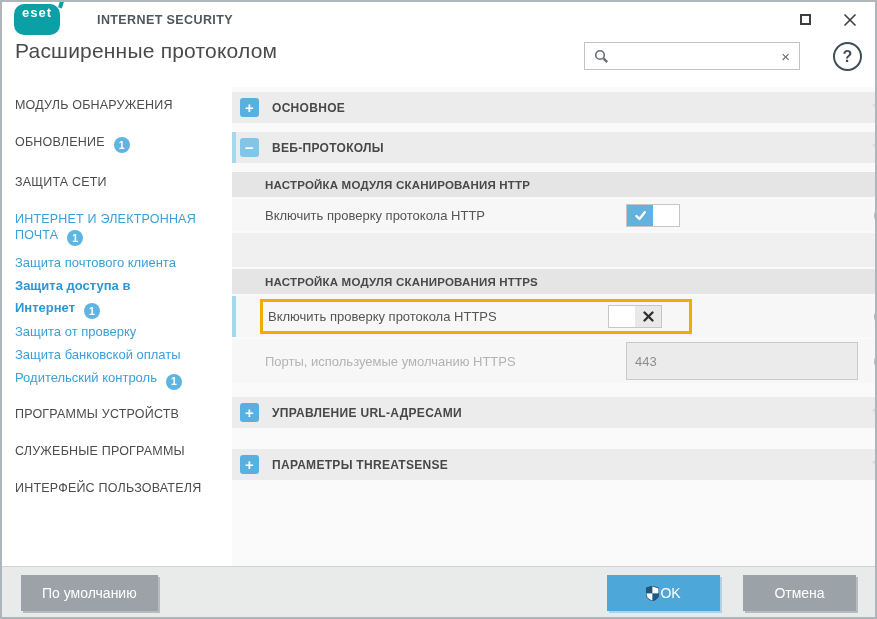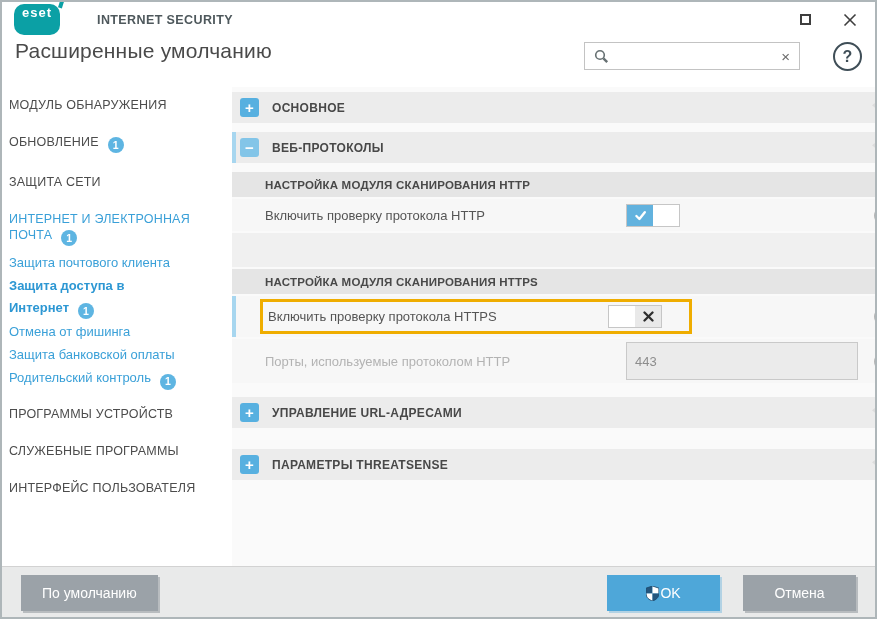--- a/index.html
+++ b/index.html
@@ -34,21 +34,21 @@
   .clear-x { color:#6a6a6a; font-size:15px; line-height:1; cursor:default; }
   .help-btn {
     position:absolute; top:7px; right:13px; width:29px; height:29px; border:2px solid #3f4e57;
     border-radius:50%; display:flex; align-items:center; justify-content:center;
     font-size:16px; font-weight:700; color:#3f4e57; background:#fff;
   }
 
   
   .body { display:flex; height:479px; background:#fff; }
 
-  .sidebar { width:230px; padding:10px 8px 0 7px; font-size:12.5px; color:#4c4c4c; flex:none; }
+  .sidebar { width:230px; padding:10px 8px 0 13px; font-size:12.5px; color:#4c4c4c; flex:none; }
   .nav-caps { line-height:16px; margin-bottom:21px; letter-spacing:0.2px; cursor:pointer; }
   .nav-caps.blue { color:#3aa0d8; max-width:200px; }
   .sub-list { margin:3px 0 16px 0; }
   .sub-item { font-size:13px; line-height:21px; color:#3aa0d8; margin-bottom:2px; cursor:pointer; }
   .sub-item.active { font-weight:700; color:#2d97d3; max-width:162px; line-height:22px; }
   .badge {
     display:inline-flex; width:16px; height:16px; border-radius:50%; background:#5eb5e2;
     color:#fff; font-size:10.5px; font-weight:700; align-items:center; justify-content:center;
     margin-left:9px; vertical-align:-3px;
   }
@@ -112,21 +112,21 @@
       <span class="close-icon">
         <svg width="14" height="14" viewBox="0 0 14 14">
             <line x1="1.5" y1="1.5" x2="12.5" y2="12.5" stroke="#3e3e3e" stroke-width="1.6"></line>
             <line x1="12.5" y1="1.5" x2="1.5" y2="12.5" stroke="#3e3e3e" stroke-width="1.6"></line>
           </svg>
       </span>
     </div>
   </div>
 
   <div class="header">
-    <div class="page-title">Расширенные умолчанию</div>
+    <div class="page-title">Расширенные протоколом</div>
     <div class="search-box">
       <span style="display:flex;">
         <svg width="15" height="15" viewBox="0 0 15 15">
             <circle cx="6" cy="6" r="4.3" fill="none" stroke="#667072" stroke-width="1.6"></circle>
             <line x1="9.4" y1="9.4" x2="13.2" y2="13.2" stroke="#667072" stroke-width="2.4"></line>
           </svg>
       </span>
       <input class="search-input" value="" style="">
       <span class="clear-x">×</span>
     </div>
@@ -137,21 +137,21 @@
 
     <div class="sidebar">
       <div class="nav-caps"><span>МОДУЛЬ ОБНАРУЖЕНИЯ</span></div>
       <div class="nav-caps"><span>ОБНОВЛЕНИЕ</span><span class="badge">1</span></div>
       <div class="nav-caps"><span>ЗАЩИТА СЕТИ</span></div>
       <div class="nav-caps blue" style="margin-bottom:6px;"><span>ИНТЕРНЕТ И ЭЛЕКТРОННАЯ ПОЧТА</span><span class="badge">1</span></div>
 
       <div class="sub-list">
         <div class="sub-item"><span>Защита почтового клиента</span></div>
         <div class="sub-item active"><span>Защита доступа в Интернет</span><span class="badge">1</span></div>
-        <div class="sub-item"><span>Отмена от фишинга</span></div>
+        <div class="sub-item"><span>Защита от проверку</span></div>
         <div class="sub-item"><span>Защита банковской оплаты</span></div>
         <div class="sub-item"><span>Родительский контроль</span><span class="badge">1</span></div>
       </div>
 
       <div class="nav-caps"><span>ПРОГРАММЫ УСТРОЙСТВ</span></div>
       <div class="nav-caps"><span>СЛУЖЕБНЫЕ ПРОГРАММЫ</span></div>
       <div class="nav-caps"><span>ИНТЕРФЕЙС ПОЛЬЗОВАТЕЛЯ</span></div>
     </div>
 
     <div class="content">
@@ -221,21 +221,21 @@
         <span class="info-btn">
           <svg width="17" height="17" viewBox="0 0 17 17">
               <circle cx="8.5" cy="8.5" r="8.5" fill="#b4b4b4"></circle>
               <circle cx="8.5" cy="4.6" r="1.4" fill="#fff"></circle>
               <rect x="7.2" y="7" width="2.6" height="6" fill="#fff"></rect>
             </svg>
         </span>
       </div>
 
       <div class="ctl-row">
-        <span class="ctl-label disabled">Порты, используемые протоколом HTTP</span>
+        <span class="ctl-label disabled">Порты, используемые умолчанию HTTPS</span>
         <input class="ports-input" readonly="" value="443" style="">
         <span class="info-btn">
           <svg width="17" height="17" viewBox="0 0 17 17">
               <circle cx="8.5" cy="8.5" r="8.5" fill="#b4b4b4"></circle>
               <circle cx="8.5" cy="4.6" r="1.4" fill="#fff"></circle>
               <rect x="7.2" y="7" width="2.6" height="6" fill="#fff"></rect>
             </svg>
         </span>
       </div>
 

